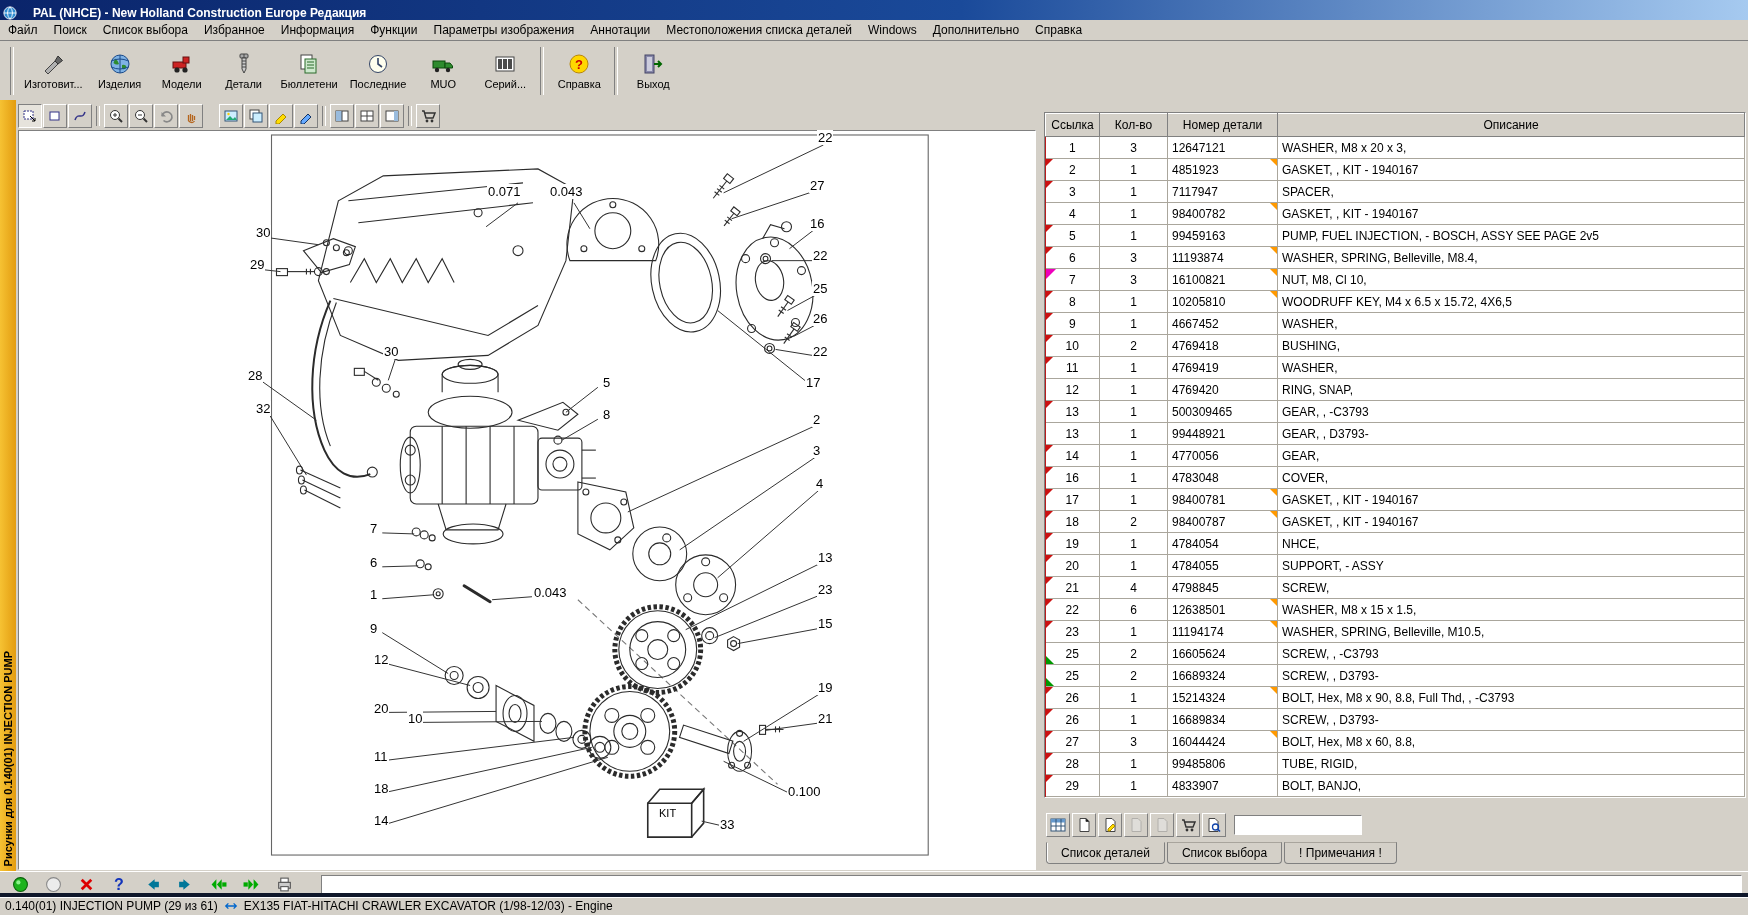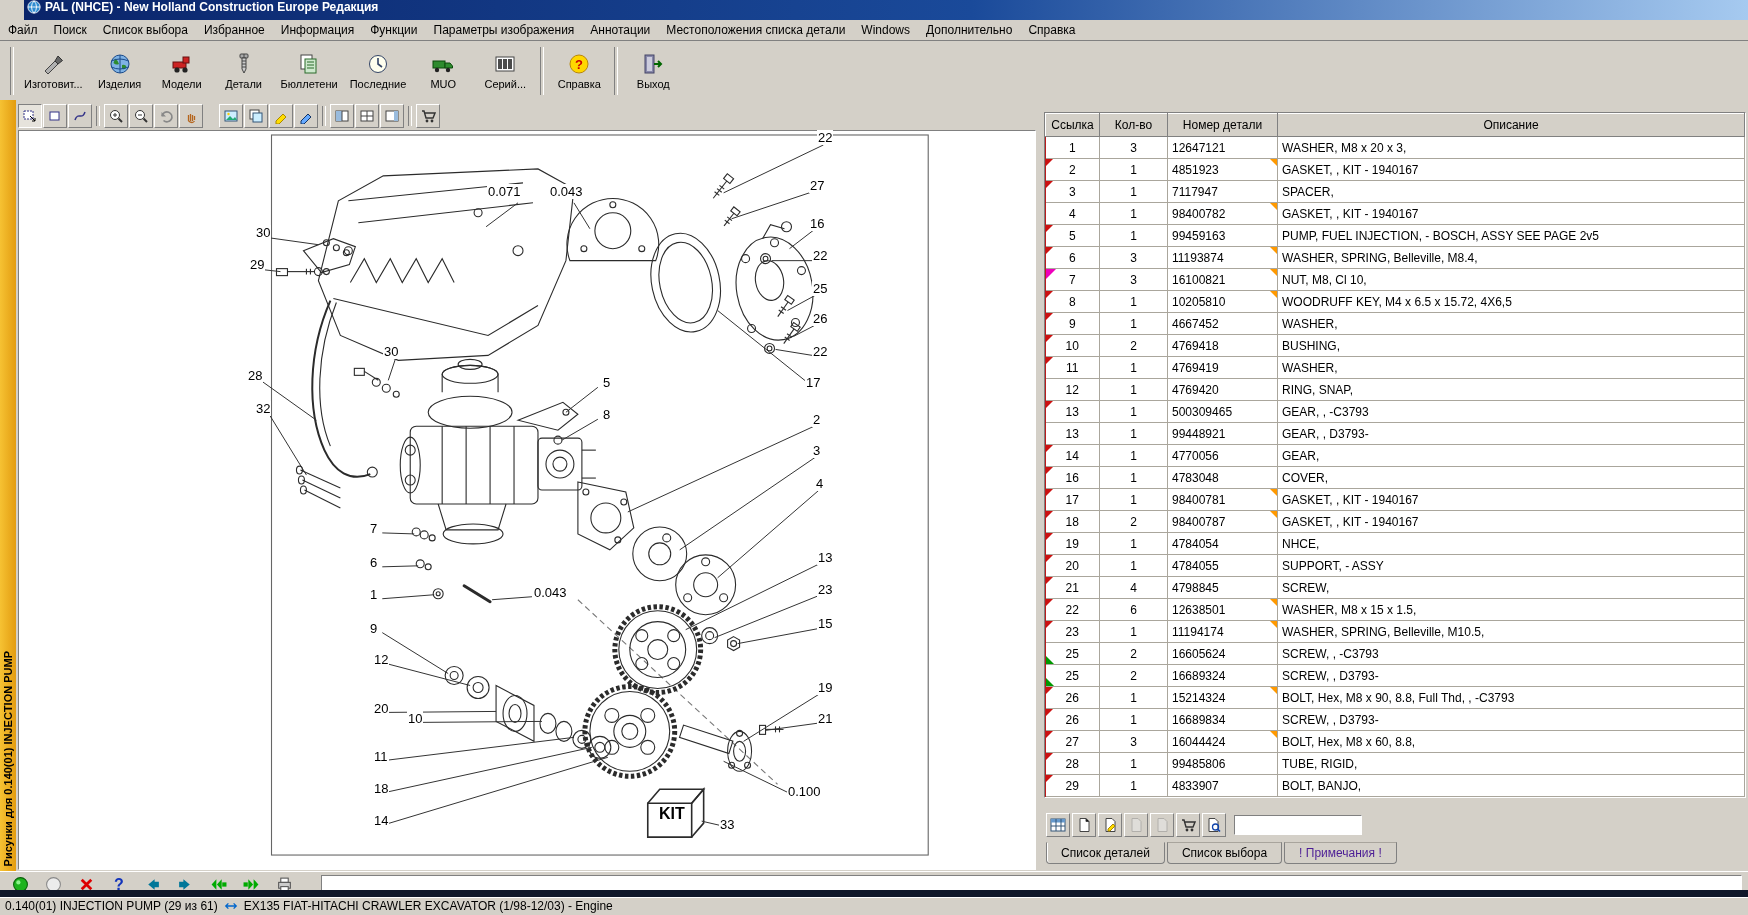--- a/index.html
+++ b/index.html
@@ -6,21 +6,21 @@
   body{
     width:1748px;height:915px;overflow:hidden;position:relative;
     background:#d4d0c8;font-family:"Liberation Sans",sans-serif;font-size:12px;color:#000;
     -webkit-font-smoothing:antialiased;
   }
 
   
   #titlebar{
     position:absolute;left:0;top:0;right:0;height:20px;
     background:linear-gradient(90deg,#0a246a 0%,#1a4a9a 55%,#a6caf0 100%);
-    display:flex;align-items:flex-start;padding-left:3px;gap:4px;margin-left:24px;
+    display:flex;align-items:flex-end;padding-left:3px;gap:16px;
   }
   #titlebar .title{color:#fff;font-weight:bold;font-size:12px;white-space:nowrap;}
   
   #menubar{
     position:absolute;left:0;top:20px;right:0;height:20px;
     display:flex;align-items:center;background:#d4d0c8;border-bottom:2px solid #8b5cf6;
   }
   .menu-item{padding:2px 8px;cursor:default;white-space:nowrap;}
   
   #toolbar{
@@ -58,21 +58,21 @@
   #canvas{
     position:absolute;left:2px;right:2px;top:30px;bottom:2px;background:#ffffff;
     border:1px solid;border-color:#808080 #fff #fff #808080;
   }
   #diagram-svg{position:absolute;left:0;top:0;width:100%;height:100%;}
   #callout-layer{position:absolute;left:0;top:0;width:100%;height:100%;}
   .callout{
     position:absolute;transform:translate(-2px,-9px);font-size:13px;color:#000;
     background:#fff;padding:0 1px;line-height:15px;cursor:pointer;
   }
-  .callout.kit{font-weight:bold;font-size:16px;background:transparent;}
+  .callout.kit{font-weight:normal;font-size:11px;background:transparent;}
   
   #splitter{position:absolute;left:1038px;top:0;width:4px;bottom:0;background:#d4d0c8;}
   
   #right-panel{position:absolute;left:1042px;right:0;top:0;bottom:0;}
   #table-wrap{position:absolute;left:2px;right:2px;top:12px;height:684px;background:#b91c1c;
     border:1px solid;border-color:#808080 #fff #fff #808080;overflow:hidden;}
   table.parts{border-collapse:collapse;width:100%;table-layout:fixed;}
   table.parts th{
     height:20px;font-weight:normal;font-size:12px;text-align:center;
     background:#d4d0c8;border:1px solid;border-color:#fff #808080 #808080 #fff;
@@ -98,35 +98,35 @@
   .ttb-btn svg{width:16px;height:16px;}
   #filter-input{width:120px;height:18px;margin-left:6px;border:1px solid;border-color:#808080 #fff #fff #808080;
     background:#fff;font-family:"Liberation Sans",sans-serif;font-size:12px;padding:0 3px;}
   
   #right-tabs{position:absolute;left:4px;top:742px;height:22px;display:flex;}
   .tab{
     padding:3px 14px 10px;background:#d4d0c8;border:1px solid #808080;border-top:1px solid #a8a49c;
     border-radius:0 0 4px 4px;margin-right:2px;white-space:nowrap;cursor:pointer;
   }
   .tab.active{border-top:1px solid #d4d0c8;box-shadow:inset 1px 0 0 #fff;}
-  .tab.notes{color:#4c1d95;text-align:right;}
+  .tab.notes{color:#000000;text-align:right;}
   
   #bottom-nav{
     position:absolute;left:0;right:0;bottom:18px;height:25px;background:#d4d0c8;
     border-top:1px solid #fff;display:flex;align-items:center;gap:13px;padding-left:10px;
   }
   .bn-btn{width:20px;height:20px;display:flex;align-items:center;justify-content:center;}
   .bn-btn svg{width:17px;height:17px;}
   .bn-help{color:#1133bb;font-weight:bold;font-size:16px;}
   #nav-field{flex:1;height:17px;margin:0 6px 0 14px;background:#fff;
     border:1px solid;border-color:#808080 #fff #fff #808080;}
   
   #statusbar{
     position:absolute;left:0;right:0;bottom:0;height:18px;background:#d4d0c8;
-    border-top:7px solid #0f172a;box-shadow:inset 0 1px 0 #fff;
+    border-top:4px solid #0f172a;box-shadow:inset 0 1px 0 #fff;
     display:flex;align-items:center;gap:6px;padding-left:5px;font-size:12px;white-space:nowrap;
   }
   #statusbar svg{width:14px;height:12px;}
 </style>
 </head>
 <body>
 
 <div id="titlebar">
   <svg width="14" height="14" viewBox="0 0 16 16">
     <circle cx="8" cy="8" r="7" fill="#2e8bd0" stroke="#fff"></circle>
@@ -137,21 +137,21 @@
 
 <div id="menubar">
   <span class="menu-item">Файл</span>
   <span class="menu-item">Поиск</span>
   <span class="menu-item">Список выбора</span>
   <span class="menu-item">Избранное</span>
   <span class="menu-item">Информация</span>
   <span class="menu-item">Функции</span>
   <span class="menu-item">Параметры изображения</span>
   <span class="menu-item">Аннотации</span>
-  <span class="menu-item">Местоположения списка детали</span>
+  <span class="menu-item">Местоположения списка деталей</span>
   <span class="menu-item">Windows</span>
   <span class="menu-item">Дополнительно</span>
   <span class="menu-item">Справка</span>
 </div>
 
 <div id="toolbar">
   <div class="tb-sep"></div>
   <div class="tb-btn">
     <svg viewBox="0 0 24 24">
       <path d="M4 19 L14 9 l3 3 L7 22 Z" fill="#b0b0b0" stroke="#444"></path>

